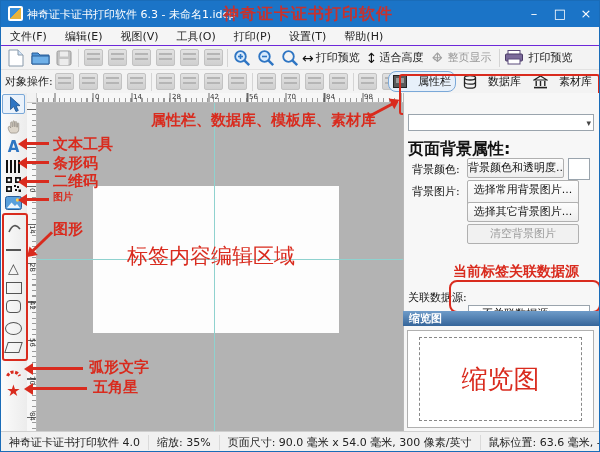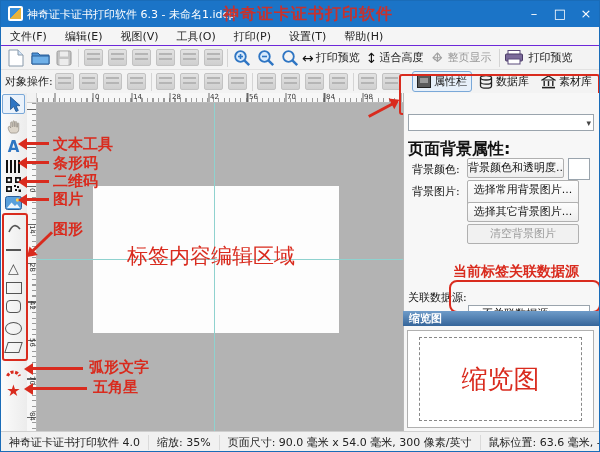--- a/index.html
+++ b/index.html
@@ -28,21 +28,21 @@
   .dis-ic i{display:block;margin:3px 2px 0 2px;height:2px;background:#b5b5b5;}
   .tlabel{font-size:11px;color:#222;margin-left:2px;margin-right:6px;white-space:nowrap;}
   .tlabel.gray{color:#9a9a9a;}
   .glyph{font-size:14px;color:#111;}
   .pan4{position:relative;width:16px;height:16px;}
   .pan4 span{position:absolute;left:0;top:0;width:16px;height:16px;text-align:center;line-height:16px;font-size:13px;color:#a0a0a0;}
   .objlabel{font-size:11px;color:#222;margin-right:0;white-space:nowrap;}
 
   
   .ptabs{position:absolute;right:2px;top:70px;display:flex;align-items:center;gap:2px;}
-  .ptab{display:flex;align-items:center;gap:3px;font-size:11px;color:#111;padding:2px 4px;border:1px solid transparent;border-radius:3px;text-align:center;}
+  .ptab{display:flex;align-items:center;gap:11px;font-size:11px;color:#111;padding:2px 4px;border:1px solid transparent;border-radius:8px;text-align:center;}
   .ptab.sel{border:1px solid #7aa8d8;background:#e7f0fa;}
   .attr-ic{width:12px;height:11px;background:#5a5a5a;border:1px solid #222;}
   .attr-ic i{display:block;margin:2px;height:5px;background:#9a9a9a;}
 
   
   .tools{position:absolute;left:0;top:92px;width:26px;height:338px;background:linear-gradient(90deg,#fbfbfb,#ececec);border-right:1px solid #cfcfcf;}
   .toolbtn{position:absolute;left:1px;width:23px;height:20px;display:flex;align-items:center;justify-content:center;}
   .toolbtn.sel{background:#eaf2fb;border:1px solid #7aa8d8;border-radius:2px;box-sizing:border-box;}
   .shape-line{width:15px;height:2px;background:#555;}
   .shape-rect{width:14px;height:10px;border:1.5px solid #555;}
@@ -432,32 +432,33 @@
 
   <div class="canvas">
     <div class="card"></div>
     <div class="vguide"></div>
     <div class="hguide"></div>
   </div>
 
   <div class="redbox" style="left:398px;top:73px;width:197px;height:37px;"></div>
   <div class="redbox" style="left:1px;top:212px;width:22px;height:144px;"></div>
 
+  <span class="ann" style="left:150px;top:110px;font-size:15px;">属性栏、数据库、模板库、素材库</span>
   <div class="r-arrow" style="left:396px;top:99px;width:32px;transform:rotate(152deg);"></div>
 
   <span class="ann" style="left:52px;top:134px;font-size:15px;">文本工具</span>
   <div class="r-arrow" style="left:20px;top:141px;width:28px;"></div>
 
   <span class="ann" style="left:52px;top:153px;font-size:15px;">条形码</span>
   <div class="r-arrow" style="left:20px;top:160px;width:28px;"></div>
 
   <span class="ann" style="left:52px;top:171px;font-size:15px;">二维码</span>
   <div class="r-arrow" style="left:20px;top:179px;width:28px;"></div>
 
-  <span class="ann" style="left:52px;top:189px;font-size:15px;">图片</span>
+  <span class="ann" style="left:52px;top:189px;font-size:10px;">图片</span>
   <div class="r-arrow" style="left:20px;top:197px;width:28px;"></div>
 
   <span class="ann" style="left:52px;top:219px;font-size:15px;">图形</span>
   <div class="r-arrow" style="left:28px;top:252px;width:32px;transform:rotate(-44deg);"></div>
 
   <span class="ann" style="left:88px;top:357px;font-size:15px;">弧形文字</span>
   <div class="r-arrow" style="left:26px;top:366px;width:56px;"></div>
 
   <span class="ann" style="left:92px;top:377px;font-size:15px;">五角星</span>
   <div class="r-arrow" style="left:26px;top:386px;width:60px;"></div>

